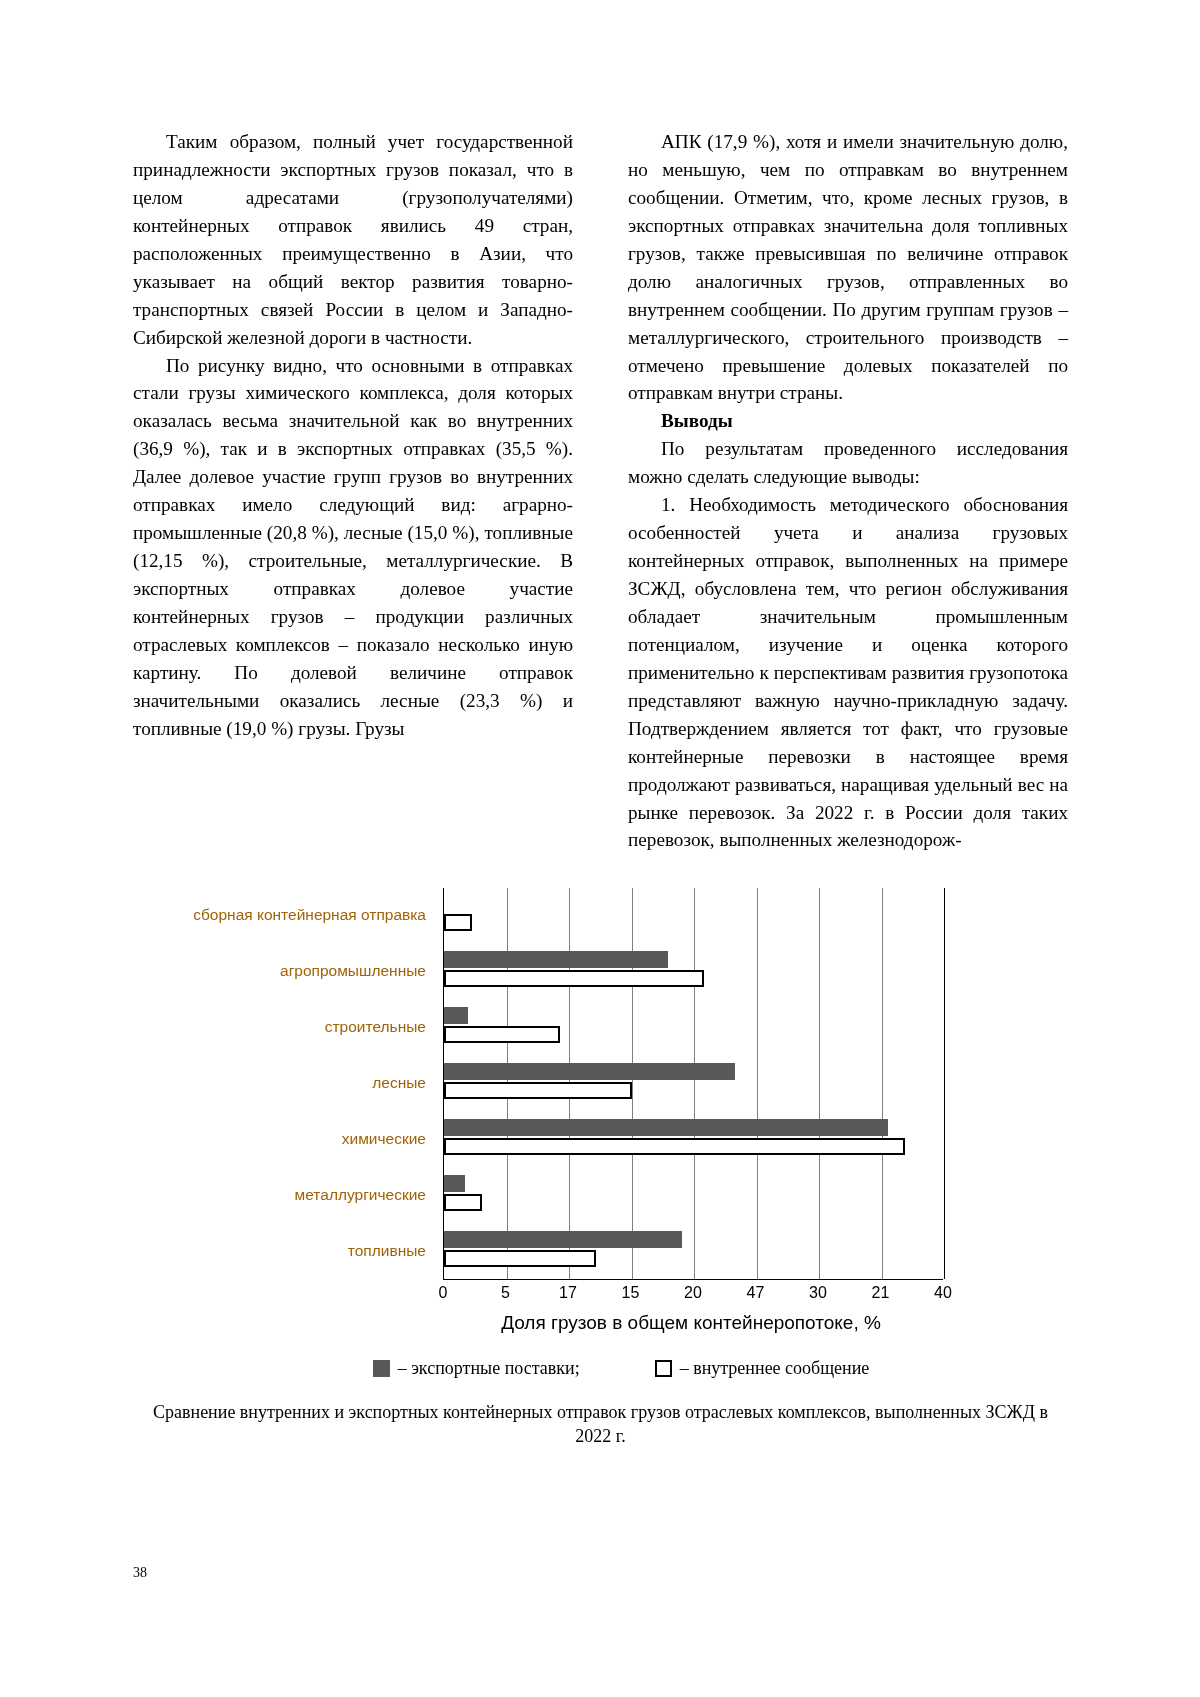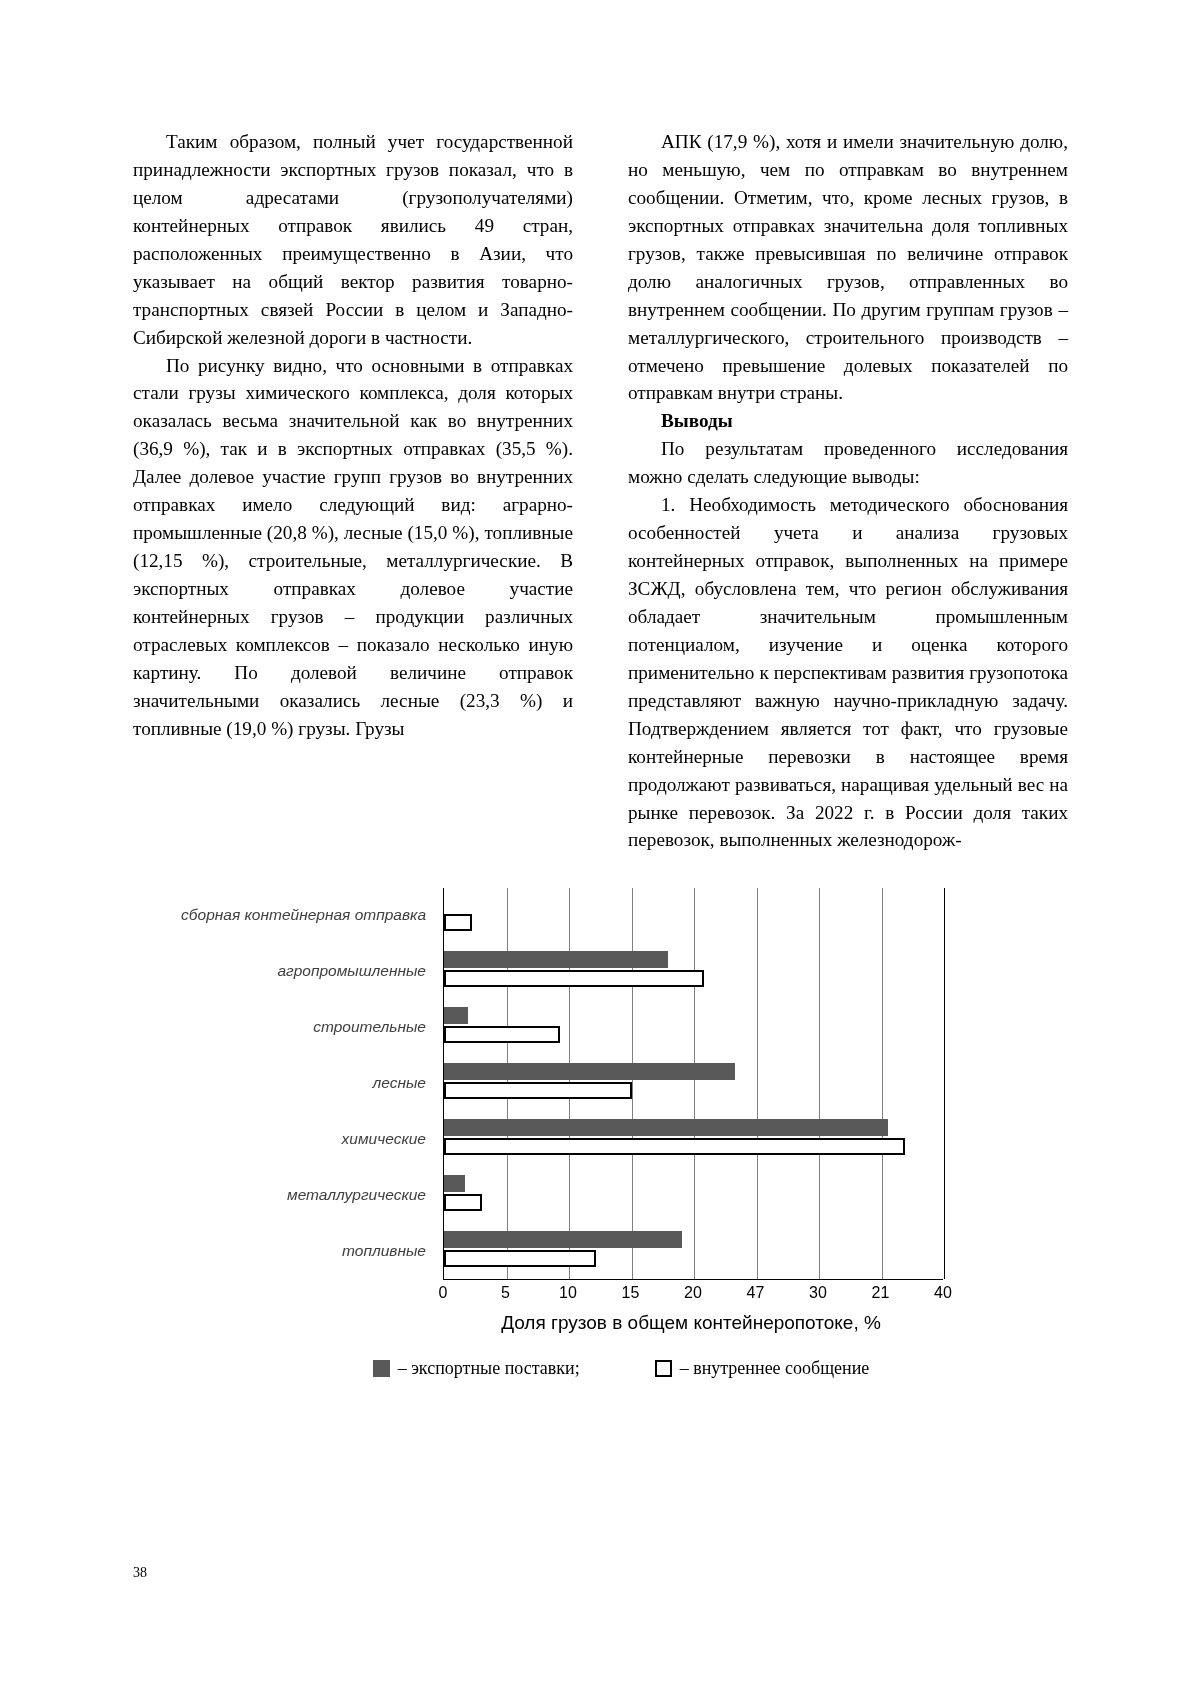--- a/index.html
+++ b/index.html
@@ -105,23 +105,22 @@
     box-sizing: border-box;
     top: 26px;
   }
   .cat-label {
     position: absolute;
     right: 642px;
     width: 300px;
     text-align: right;
     font-family: "Liberation Sans", sans-serif;
     font-size: 15.5px;
-    color: #404040;
+    color: #a16207;
     white-space: nowrap;
-    font-style: italic;
   }
   .xtick {
     position: absolute;
     top: 404px;
     transform: translateX(-50%);
     font-family: "Liberation Sans", sans-serif;
     font-size: 16px;
   }
   .xaxis-title {
     position: absolute;
@@ -231,21 +230,21 @@
           <div class="cat-label" style="top: 82px;">агропромышленные</div>
           <div class="cat-label" style="top: 138px;">строительные</div>
           <div class="cat-label" style="top: 194px;">лесные</div>
           <div class="cat-label" style="top: 250px;">химические</div>
           <div class="cat-label" style="top: 306px;">металлургические</div>
           <div class="cat-label" style="top: 362px;">топливные</div>
         </div>
       <div id="xticks">
           <div class="xtick" style="left: 310px;">0</div>
           <div class="xtick" style="left: 372.5px;">5</div>
-          <div class="xtick" style="left: 435px;">10</div>
+          <div class="xtick" style="left: 435px;">17</div>
           <div class="xtick" style="left: 497.5px;">15</div>
           <div class="xtick" style="left: 560px;">20</div>
           <div class="xtick" style="left: 622.5px;">47</div>
           <div class="xtick" style="left: 685px;">30</div>
           <div class="xtick" style="left: 747.5px;">21</div>
           <div class="xtick" style="left: 810px;">40</div>
         </div>
       <div class="xaxis-title">Доля грузов в общем контейнеропотоке, %</div>
     </div>
 
@@ -253,16 +252,17 @@
       <div class="legend-item">
         <span class="swatch-export"></span>
         <span>– экспортные поставки;</span>
       </div>
       <div class="legend-item">
         <span class="swatch-internal"></span>
         <span>– внутреннее сообщение</span>
       </div>
     </div>
 
+    <div class="caption">Сравнение внутренних и экспортных контейнерных отправок грузов отраслевых комплексов, выполненных ЗСЖД в 2022 г.</div>
   </div>
 
   <div class="page-number">38</div>
 </div>
 
 </body></html>

